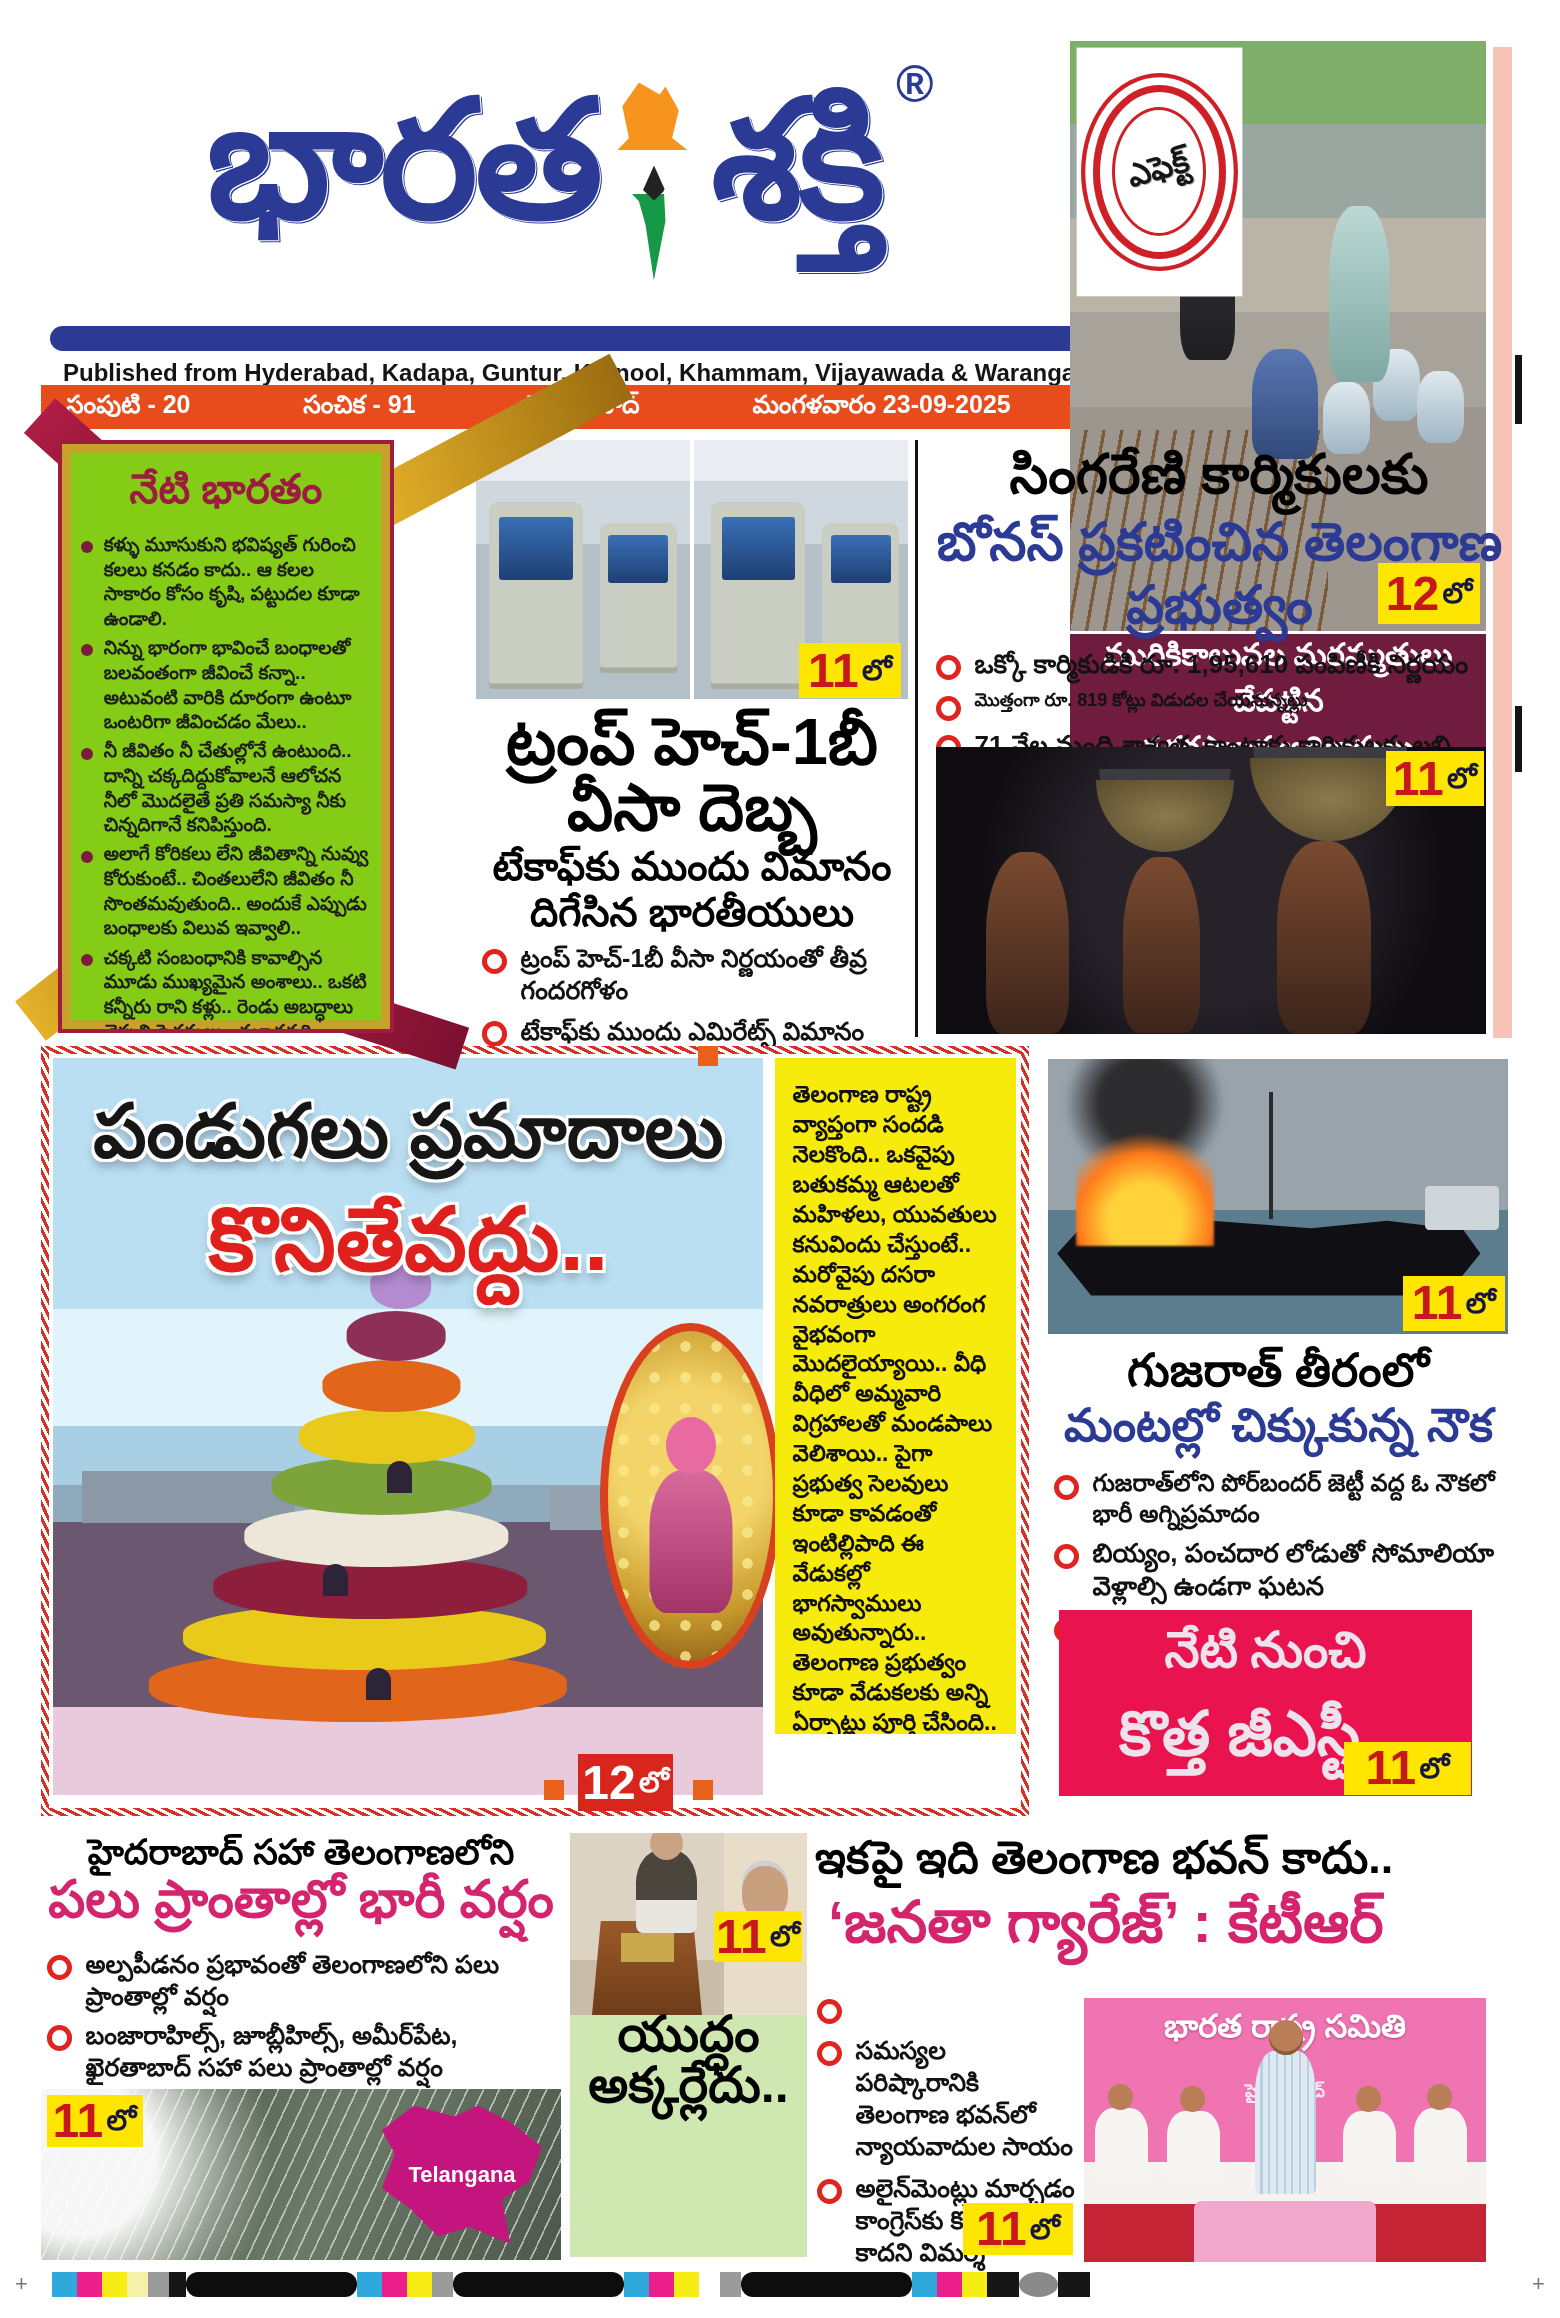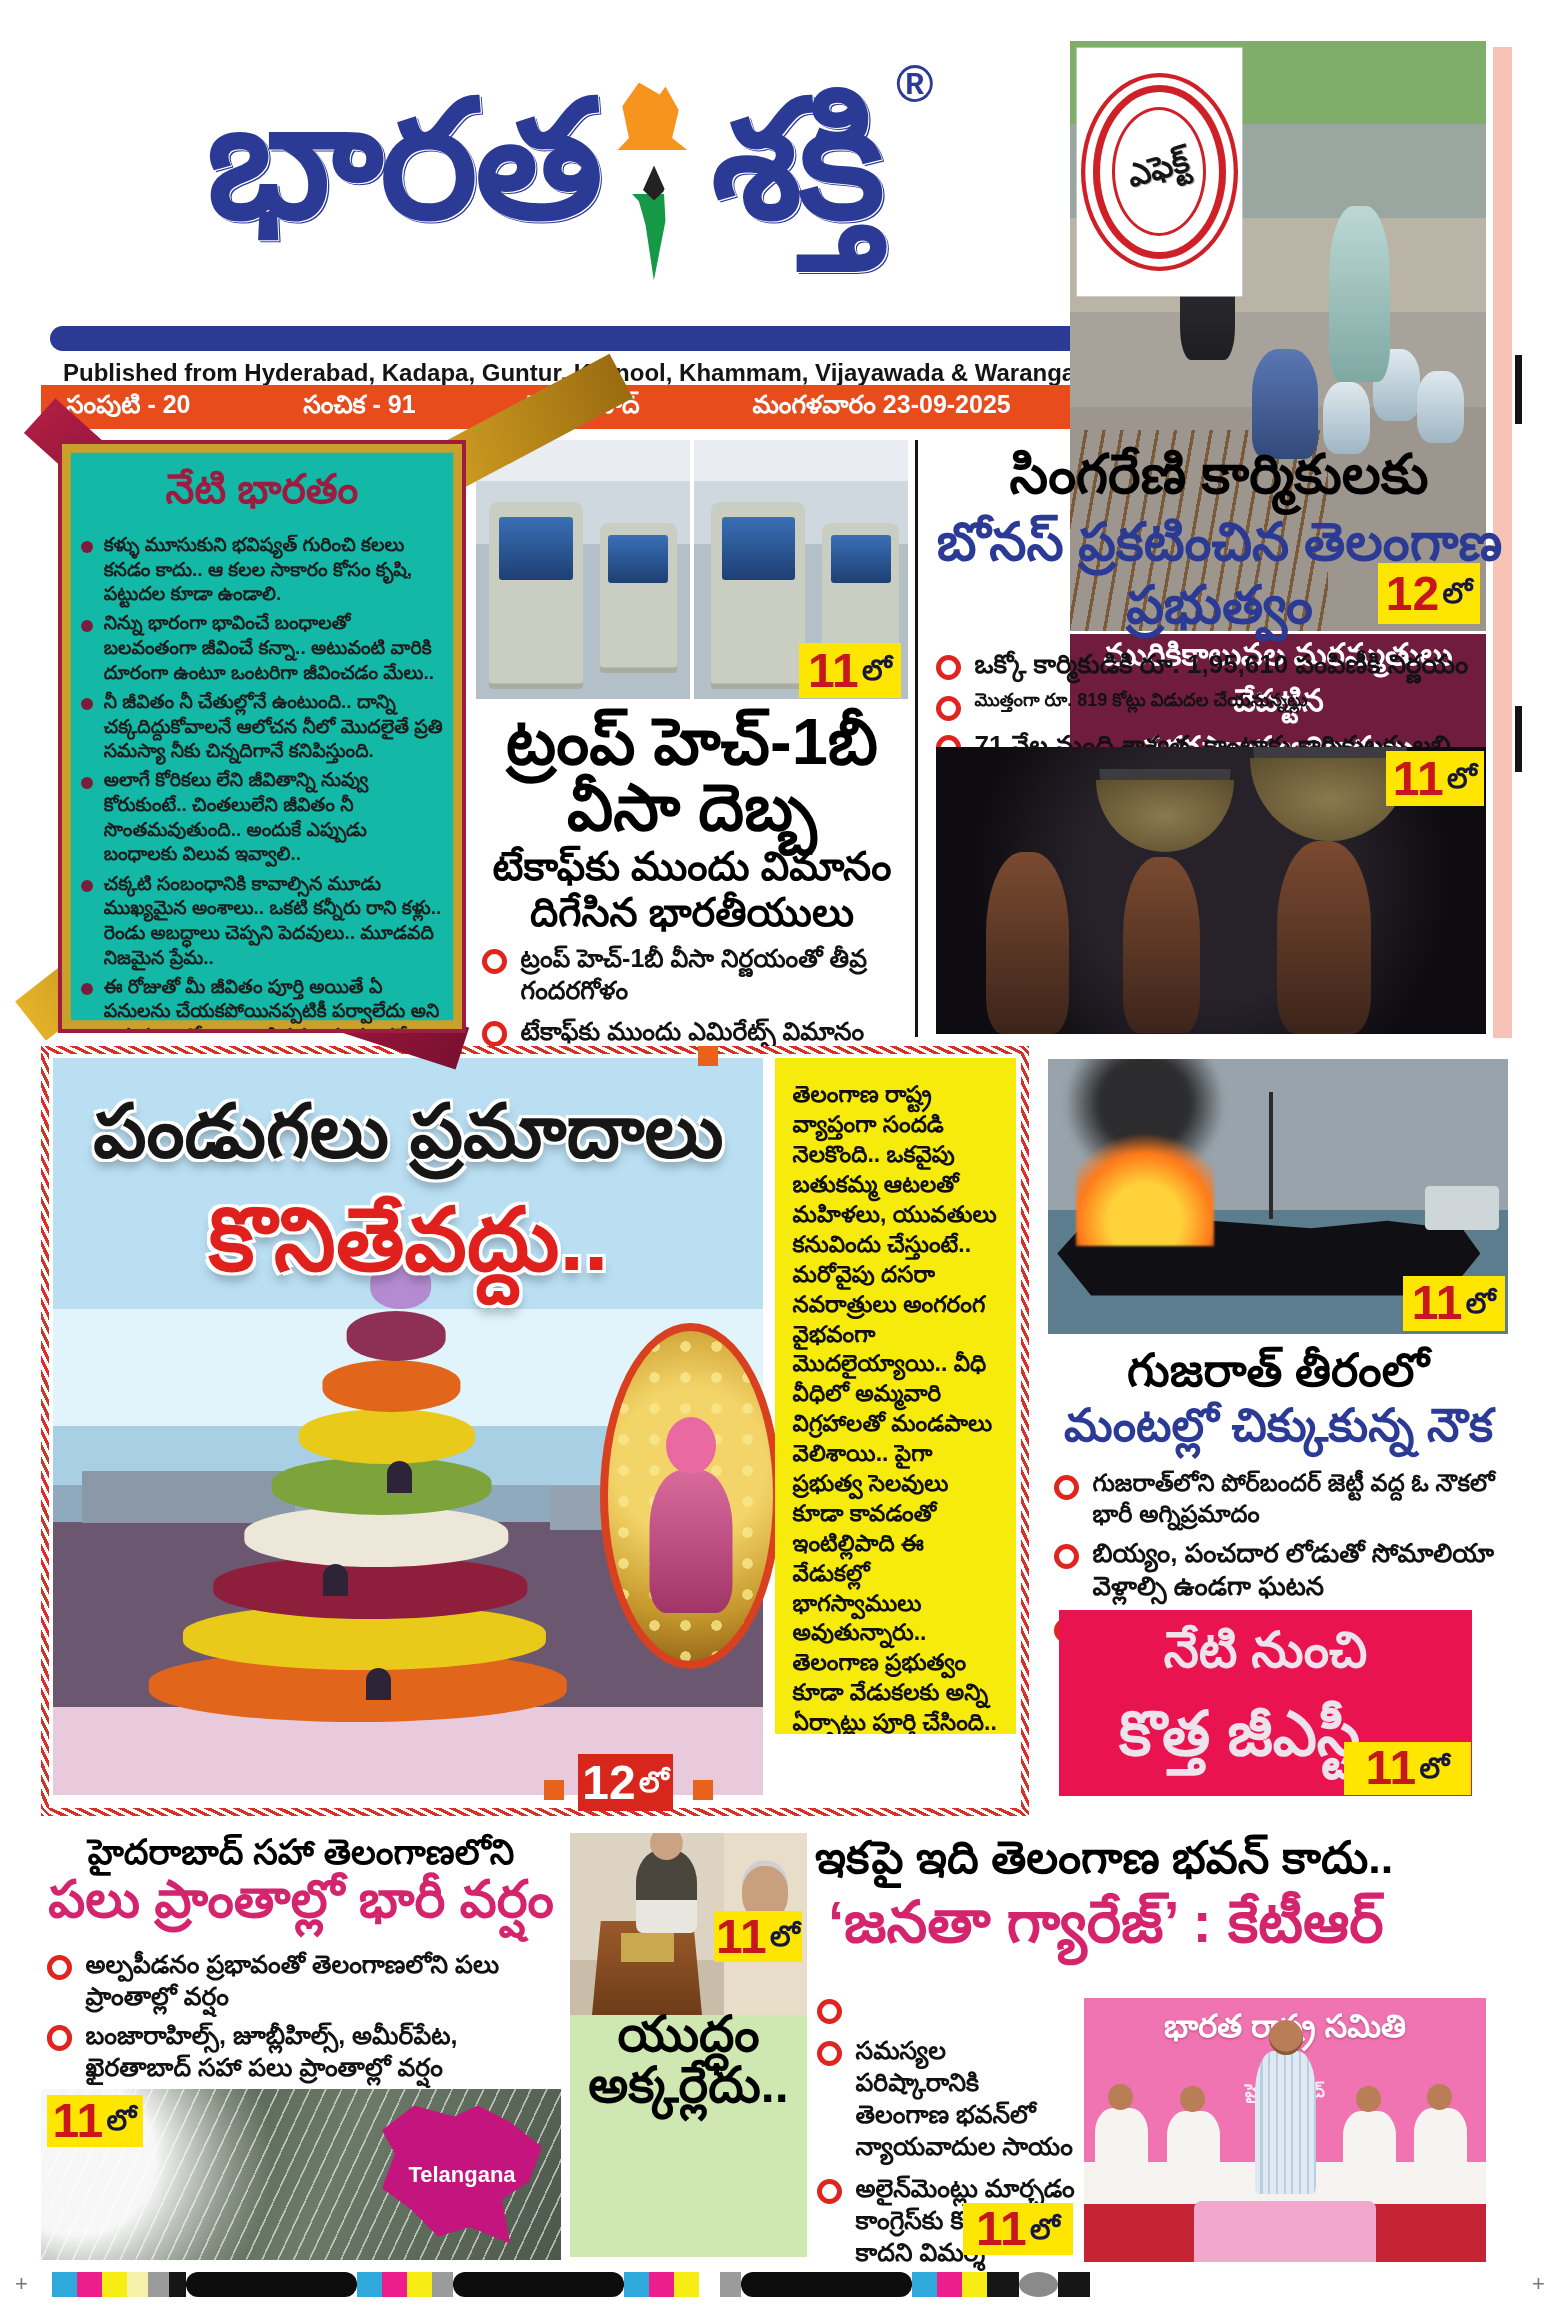--- a/index.html
+++ b/index.html
@@ -34,21 +34,21 @@
   .worker{position:absolute;border-radius:40% 40% 20% 20%;}
   #stamp-card{position:absolute;left:6.6px;top:6.6px;width:165px;height:248px;background:#fff;box-shadow:0 0 0 0.6px #ddd;display:flex;align-items:center;justify-content:center;}
   #stamp-ring{width:119px;height:160px;border:7.7px solid #cf2027;border-radius:50%;display:flex;align-items:center;justify-content:center;box-shadow:0 0 0 7.7px #fff,0 0 0 12px #cf2027;}
   #stamp-inner{width:88px;height:123px;border:3.3px solid #cf2027;border-radius:50%;display:flex;align-items:center;justify-content:center;}
   #stamp-text{transform:rotate(-16deg);font-size:32px;font-weight:800;color:#151515;text-shadow:1.1px 1.1px 0 #bbb;}
   #effect-caption{left:1070px;top:634px;width:416px;height:135px;background:#701c3e;color:#fff;display:flex;flex-direction:column;align-items:center;justify-content:center;font-size:31px;font-weight:700;line-height:1.5;text-align:center;}
   #pink-strip{left:1493px;top:47px;width:18.7px;height:991px;background:#f6c3b6;}
   .corner-mark{width:7.2px;background:#141414;}
   
   .ribbon{position:absolute;}
-  #neti-box{left:58px;top:440px;width:408px;height:593px;background:#14b8a6;border:4.4px solid #a01c3f;box-shadow:inset 0 0 0 8.8px #caa02c;box-sizing:border-box;padding:22px 18.7px 8.8px 18.7px;overflow:hidden;z-index:2;}
+  #neti-box{left:58px;top:440px;width:336px;height:593px;background:#84cc16;border:4.4px solid #a01c3f;box-shadow:inset 0 0 0 8.8px #caa02c;box-sizing:border-box;padding:22px 18.7px 8.8px 18.7px;overflow:hidden;z-index:2;}
   #neti-title{text-align:center;font-size:41px;font-weight:800;color:#9d1b40;margin-bottom:10px;}
   .nb-item{display:flex;column-gap:11px;margin-bottom:4.4px;}
   .nbdot{flex:0 0 auto;width:12px;height:12px;border-radius:50%;background:#7c1c3c;margin-top:8.3px;}
   .nbtext{font-size:19px;font-weight:600;color:#1d1d1d;line-height:1.3;}
   
   #plane-photo{left:476px;top:440px;width:432px;height:259px;display:flex;gap:4.4px;background:#fff;}
   .cabin{flex:1;position:relative;background:linear-gradient(#e9edf1 0 16%,#cfd8de 16% 40%,#b4c0c8 40% 100%);overflow:hidden;}
   .seat{position:absolute;background:#c9cdc2;border-radius:8.8px 8.8px 3.3px 3.3px;box-shadow:inset 0 -5.5px 0 #a9ad9f;}
   .screen{position:absolute;background:linear-gradient(#3a6fb5,#1d3f74);border-radius:3.3px;}
   .col-divider{background:#141414;}
@@ -76,21 +76,21 @@
   #fest-body{font-size:23px;font-weight:700;color:#101010;line-height:1.3;}
   
   #ship-photo{left:1048px;top:1059px;width:460px;height:275px;background:linear-gradient(#98a3ab 0 55%,#5b7d8e 55% 100%);overflow:hidden;}
   #ship-hull{position:absolute;left:2%;top:52%;width:92%;height:34%;background:#101014;clip-path:polygon(0 55%,6% 25%,30% 18%,60% 28%,78% 20%,96% 30%,100% 55%,92% 100%,8% 100%);}
   #ship-flame{position:absolute;left:6%;top:22%;width:30%;height:46%;background:radial-gradient(circle at 50% 80%,#ffd23a 0 30%,#ff7a1a 55%,rgba(255,90,20,0)72%);filter:blur(1.1px);}
   #ship-smoke{position:absolute;left:0;top:-6%;width:42%;height:44%;background:radial-gradient(circle,#2c2c2e 0 40%,rgba(44,44,46,0) 70%);filter:blur(3.3px);}
   #ship-mast{position:absolute;left:48%;top:12%;width:4.4px;height:46%;background:#2a2a2a;}
   #ship-boat2{position:absolute;right:2%;top:46%;width:16%;height:16%;background:#cfd6da;border-radius:4.4px;}
   
   #gst-box{left:1059px;top:1610px;width:413px;height:186px;background:#e8134f;display:flex;flex-direction:column;align-items:center;justify-content:center;row-gap:7.7px;}
-  #gst-l1{font-size:50px;font-weight:800;color:#eee2ec;}
+  #gst-l1{font-size:50px;font-weight:800;color:#eee2ec;font-family:Liberation Serif, serif;}
   #gst-l2{font-size:62px;font-weight:800;color:#eee2ec;}
   #gst-badge{position:absolute;right:1.1px;bottom:1.1px;width:127px;height:53px;}
   
   #rain-photo{left:41px;top:2089px;width:520px;height:171px;background:linear-gradient(115deg,#41503f,#6c7a68 55%,#4c584a);overflow:hidden;}
   #rain-streaks{position:absolute;inset:0;background:repeating-linear-gradient(115deg,rgba(255,255,255,.55) 0 1.7px,rgba(255,255,255,0) 1.7px 14.3px);}
   #rain-gush{position:absolute;left:-4%;top:-8%;width:55%;height:120%;background:radial-gradient(circle at 20% 40%,rgba(255,255,255,.95) 0 30%,rgba(255,255,255,.25) 60%,rgba(255,255,255,0) 75%);}
   #tg-map{position:absolute;left:341px;top:16.5px;width:160px;height:138px;background:#c4157f;clip-path:polygon(20% 0,45% 8%,60% 0,80% 12%,100% 30%,92% 55%,75% 68%,80% 100%,55% 88%,35% 95%,18% 75%,0 60%,8% 35%,0 18%);display:flex;align-items:center;justify-content:center;}
   #tg-label{color:#fff;font-size:22px;font-weight:700;}
   
   #war-box{left:570px;top:1833px;width:237px;height:424px;background:#cfe7b0;overflow:hidden;}

